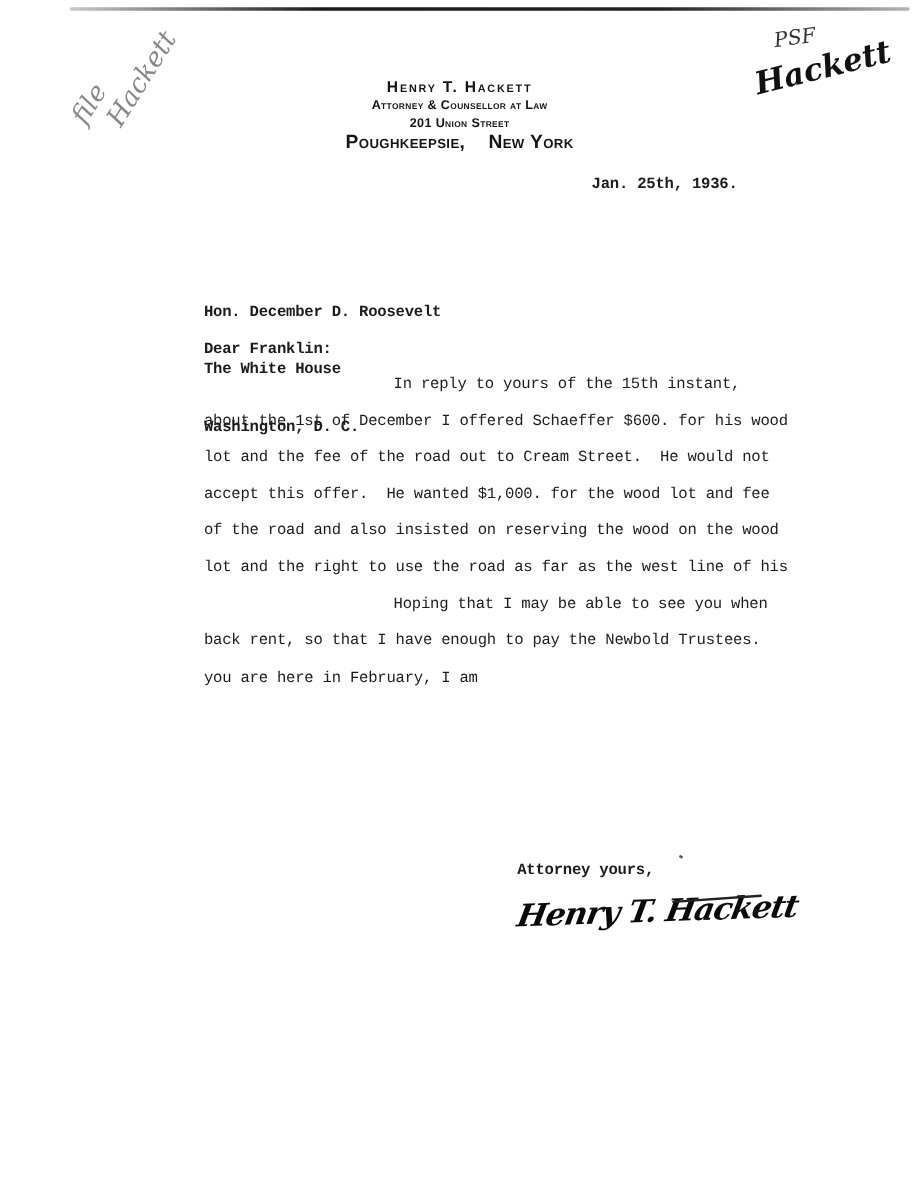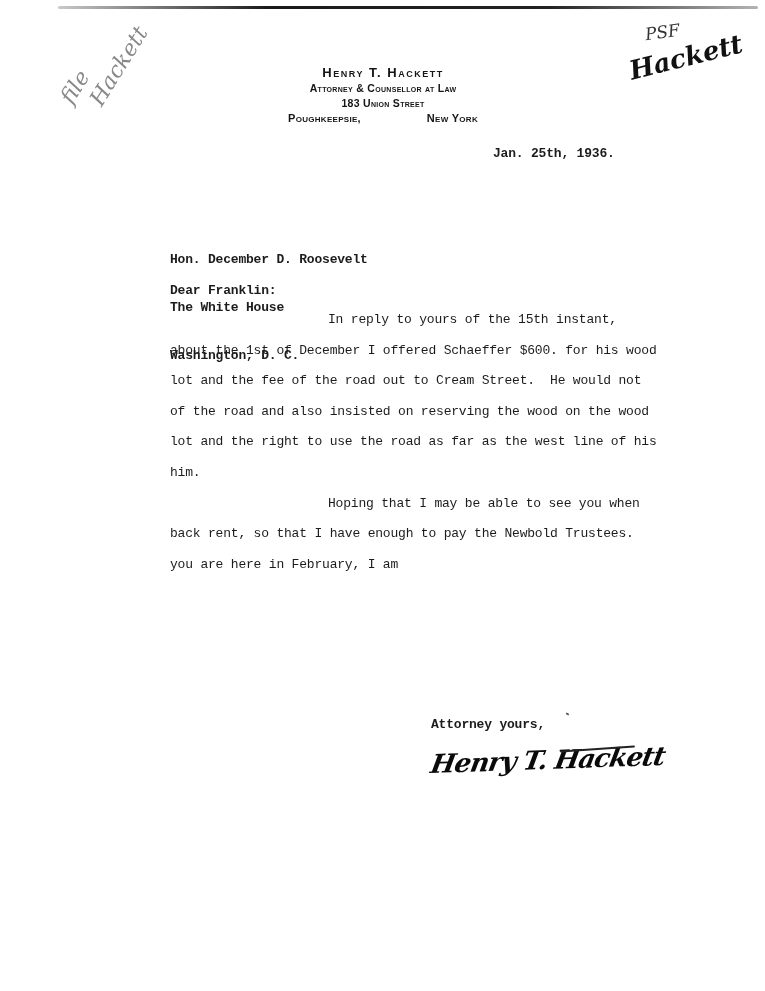--- a/index.html
+++ b/index.html
@@ -41,21 +41,21 @@
       letter-spacing: 1.5px;
       line-height: 17px;
     }
     .letterhead .line {
       font-size: 10.5px;
       letter-spacing: 0.3px;
     }
     .letterhead .city-row {
       display: flex;
       justify-content: space-between;
-      font-size: 11px;
+      font-size: 16px;
       letter-spacing: 0.3px;
       text-align: left;
       align-items: flex-end;
     }
     .handwriting {
       position: absolute;
       font-family: "DejaVu Serif", serif;
       font-style: italic;
       color: #2a2a2a;
     }
@@ -162,21 +162,21 @@
     }
   </style>
 </head>
 <body>
 
 <div class="top-edge"></div>
 
 <div class="letterhead">
   <div class="name">Henry T. Hackett</div>
   <div class="line">Attorney &amp; Counsellor at Law</div>
-  <div class="line">183 Union Street</div>
+  <div class="line">201 Union Street</div>
   <div class="city-row">
     <span>Poughkeepsie,</span>
     <span>New York</span>
   </div>
 </div>
 
 <div class="handwriting note-psf">PSF</div>
 <div class="handwriting note-hackett">Hackett</div>
 
 <div class="handwriting note-margin">
@@ -191,23 +191,23 @@
   <div>The White House</div>
   <div>Washington, D. C.</div>
 </div>
 
 <div class="typed salutation">Dear Franklin:</div>
 
 <div class="body">
   <div class="bline indent">In reply to yours of the 15th instant,</div>
   <div class="bline">about the 1st of December I offered Schaeffer $600. for his wood</div>
   <div class="bline">lot and the fee of the road out to Cream Street.  He would not</div>
+  <div class="bline">accept this offer.  He wanted $1,000. for the wood lot and fee</div>
   <div class="bline">of the road and also insisted on reserving the wood on the wood</div>
   <div class="bline">lot and the right to use the road as far as the west line of his</div>
-  <div class="bline">him.</div>
   <div class="bline indent">Hoping that I may be able to see you when</div>
   <div class="bline">back rent, so that I have enough to pay the Newbold Trustees.</div>
   <div class="bline">you are here in February, I am</div>
 </div>
 
 <div class="speck"></div>
 <div class="typed closing">Attorney yours,</div>
 <div class="signature">Henry T. Hackett</div>
 <div class="signature-flourish"></div>
 

